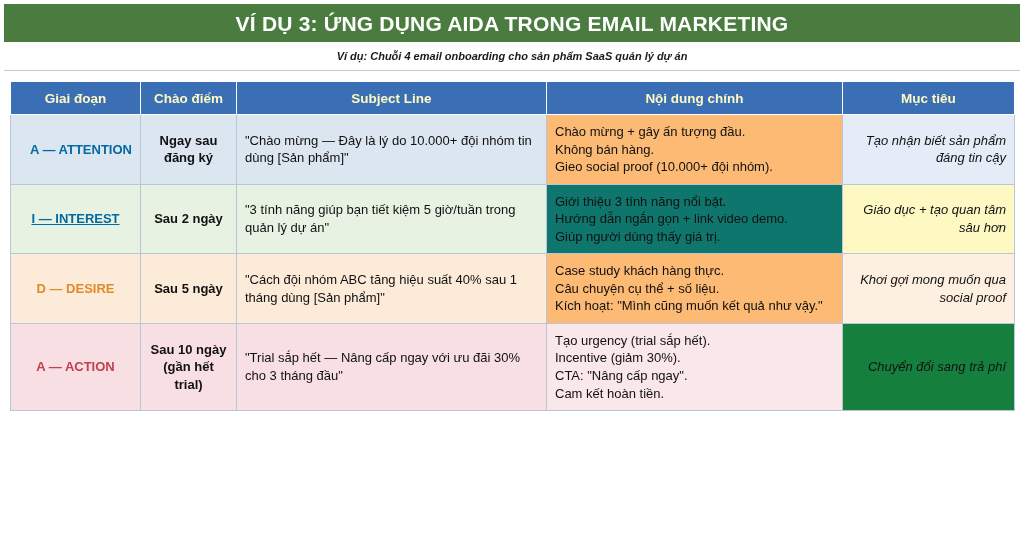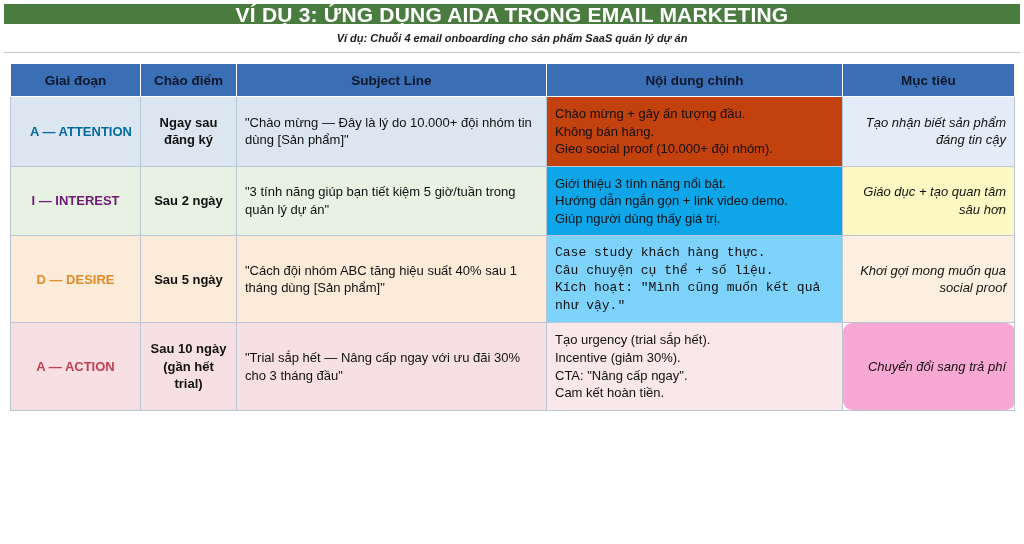--- a/index.html
+++ b/index.html
@@ -16,21 +16,21 @@
   .page {
     width: 1024px;
     height: 544px;
     position: relative;
     display: flex;
     flex-direction: column;
   }
   
   .title-bar {
     background: #4a7c3f;
-    height: 20px;
+    height: 38px;
     display: flex;
     align-items: center;
     justify-content: center;
     margin: 4px 4px 0 4px;
   }
   .title-bar .title {
     color: #ffffff;
     font-size: 21px;
     font-weight: bold;
     letter-spacing: 0.2px;
@@ -57,21 +57,21 @@
     margin: 10px 10px 0 10px;
     flex: 1 1 auto;
   }
   table.aida {
     border-collapse: collapse;
     width: 1004px;
     table-layout: fixed;
   }
   table.aida th {
     background: #3b6fb5;
-    color: #0f172a;
+    color: #fef9c3;
     font-size: 13.5px;
     font-weight: bold;
     height: 28px;
     border: 1px solid #ffffff;
     text-align: center;
     vertical-align: middle;
     padding: 2px 4px;
   }
   table.aida td {
     border: 1px solid #b9c6d6;
@@ -105,37 +105,37 @@
     text-align: right;
     font-style: italic;
   }
   .cell-content, .cell-goal {
     vertical-align: top;
   }
   .cell-subject { vertical-align: middle; }
 
   
   tr.row-attention td { background: #dce6f1; }
-  tr.row-attention td.cell-content { background: #c2410c; }
+  tr.row-attention td.cell-content { background: #fdba74; }
   tr.row-attention td.cell-goal { background: #e4edf7; }
   tr.row-attention .cell-stage { color: #0369a1; text-align: right; }
 
   tr.row-interest td { background: #e7f2e3; }
-  tr.row-interest td.cell-content { background: #0ea5e9; margin-left: 28px; }
+  tr.row-interest td.cell-content { background: #0f766e; margin-left: 28px; }
   tr.row-interest td.cell-goal { background: #fef9c3; }
-  tr.row-interest .cell-stage { color: #701a75; }
+  tr.row-interest .cell-stage { color: #0369a1; text-decoration: underline; }
 
   tr.row-desire td { background: #fcebd8; }
-  tr.row-desire td.cell-content { background: #7dd3fc; font-family: Liberation Mono, monospace; }
+  tr.row-desire td.cell-content { background: #fdba74; }
   tr.row-desire td.cell-goal { background: #fdf0e1; }
   tr.row-desire .cell-stage { color: #e08b2a; }
 
   tr.row-action td { background: #f8dfe4; }
   tr.row-action td.cell-content { background: #fae7ea; }
-  tr.row-action td.cell-goal { background: #f9a8d4; border-radius: 9px; }
+  tr.row-action td.cell-goal { background: #15803d; }
   tr.row-action .cell-stage { color: #c1414f; }
 
   .multiline { white-space: pre-line; }
 
   
   .footer {
     border-top: 1px solid #c8c8c8;
     margin: 0 10px;
     height: 34px;
     display: flex;

